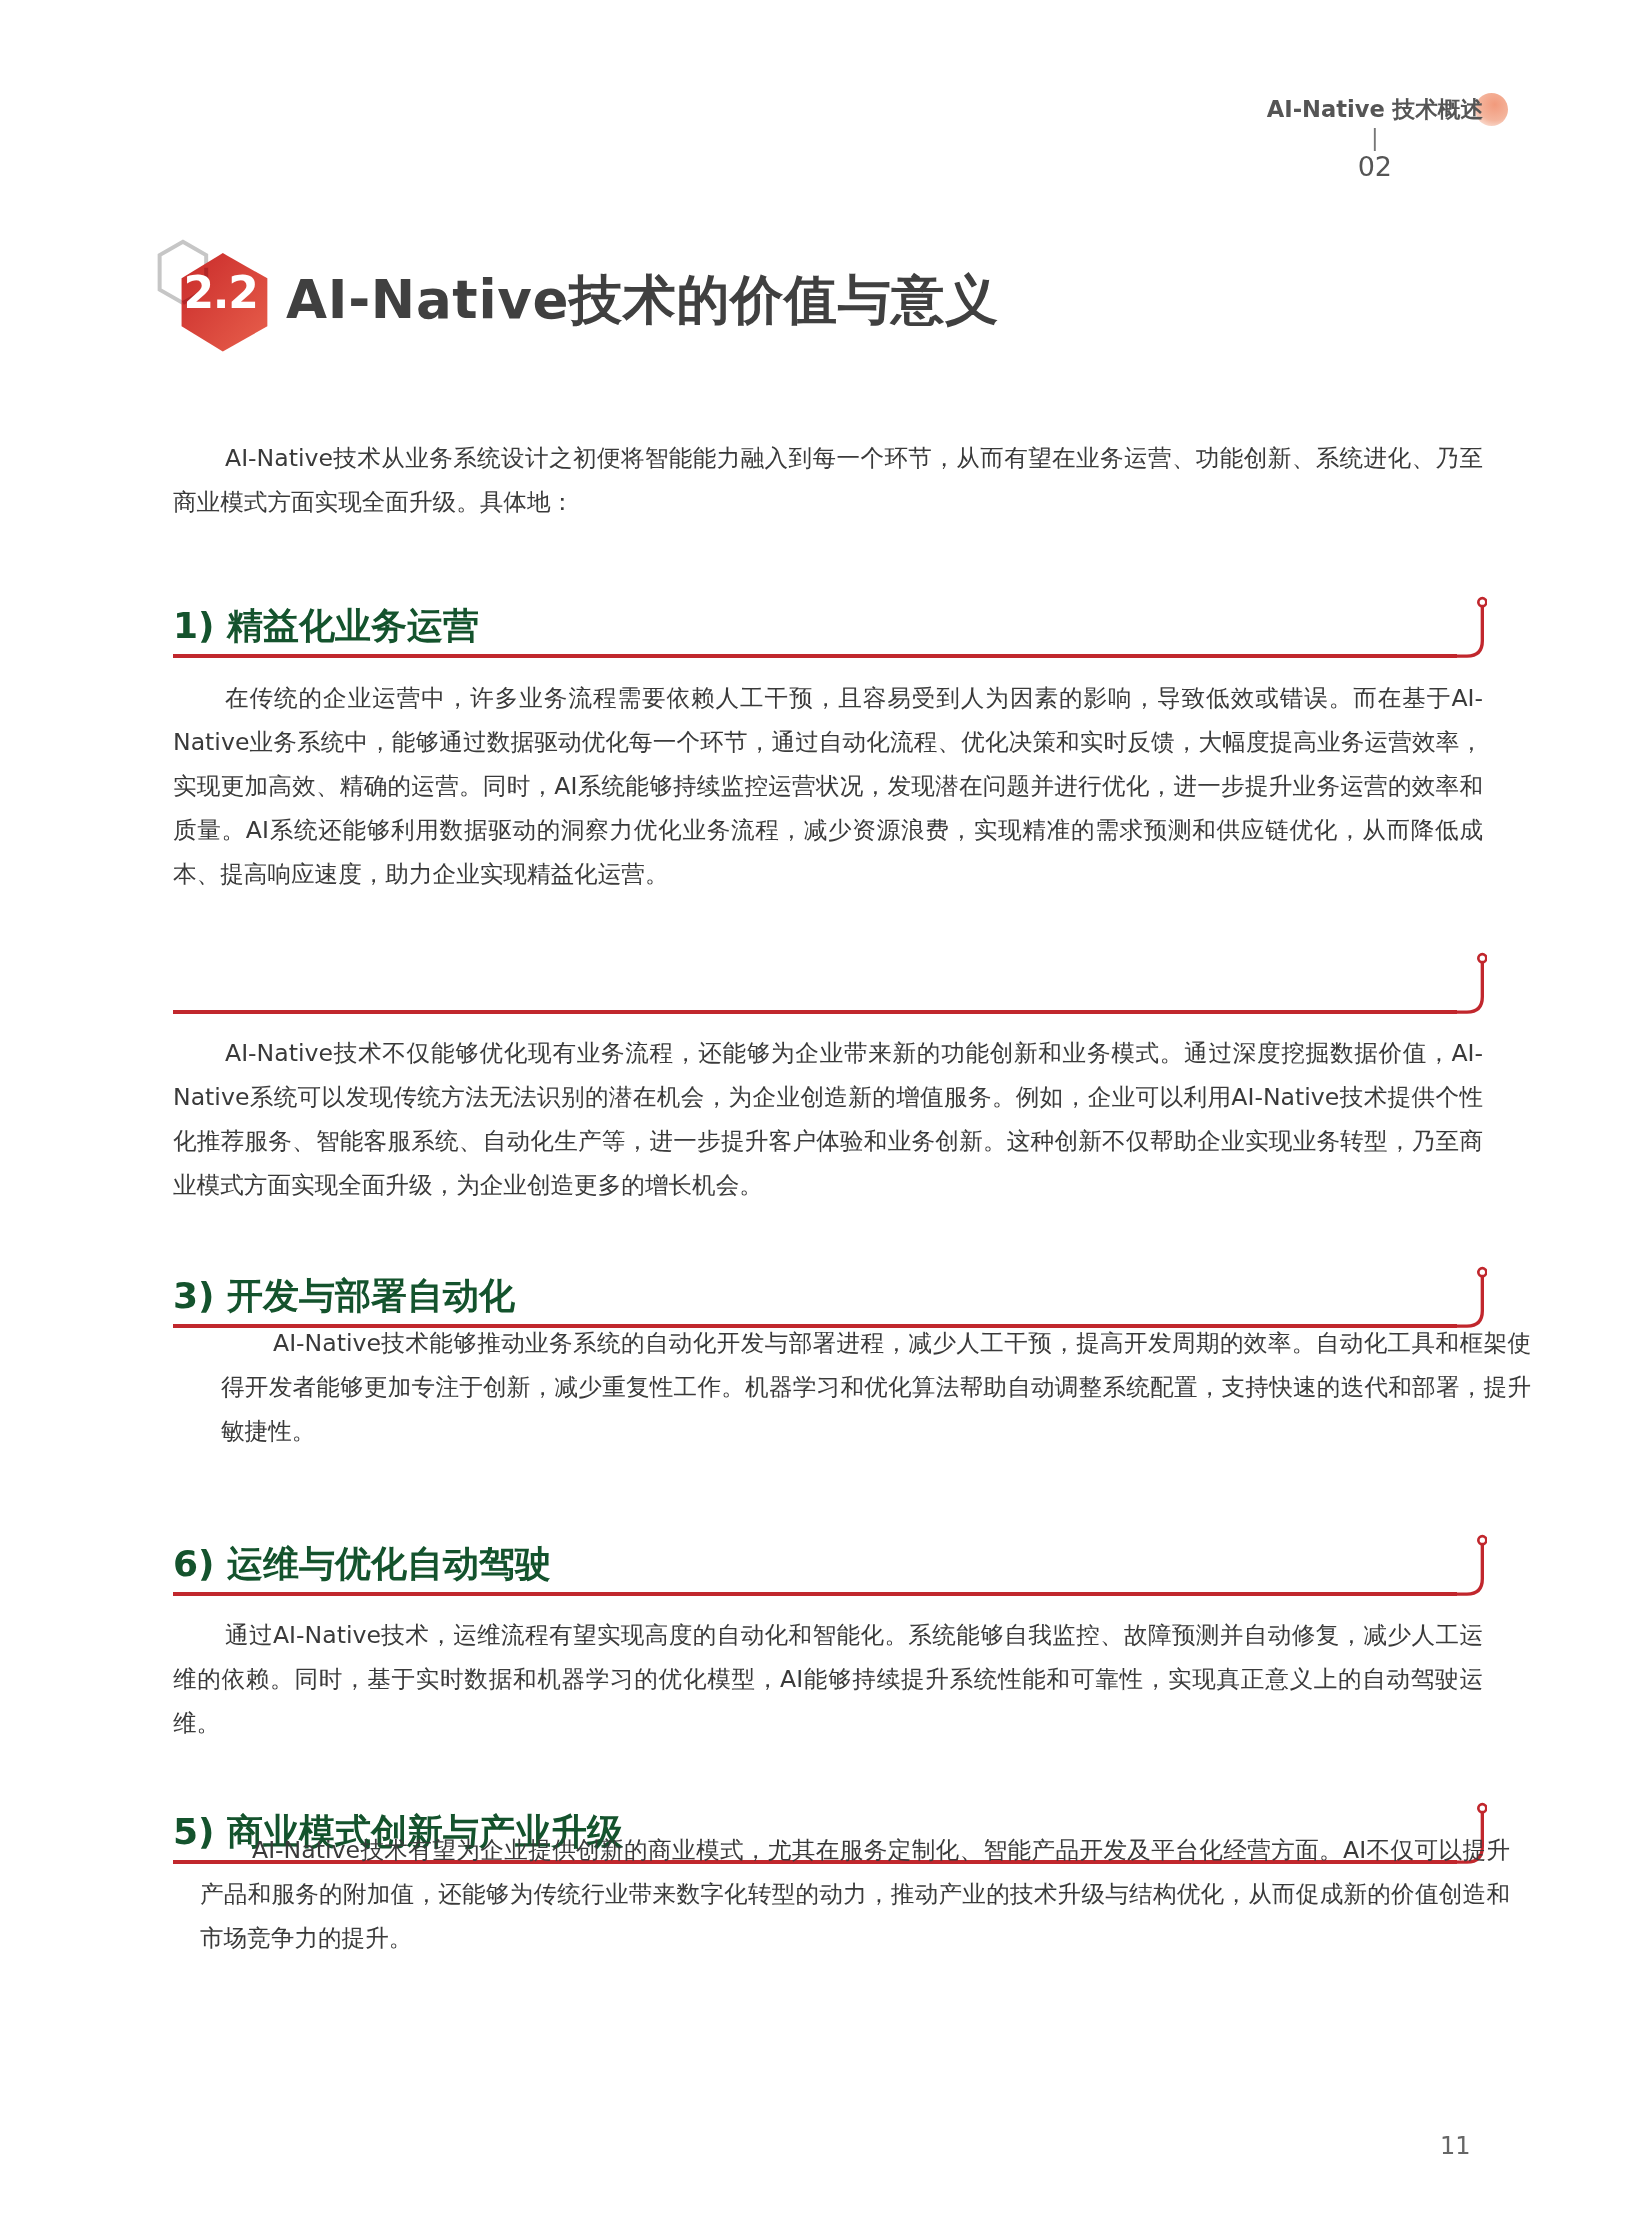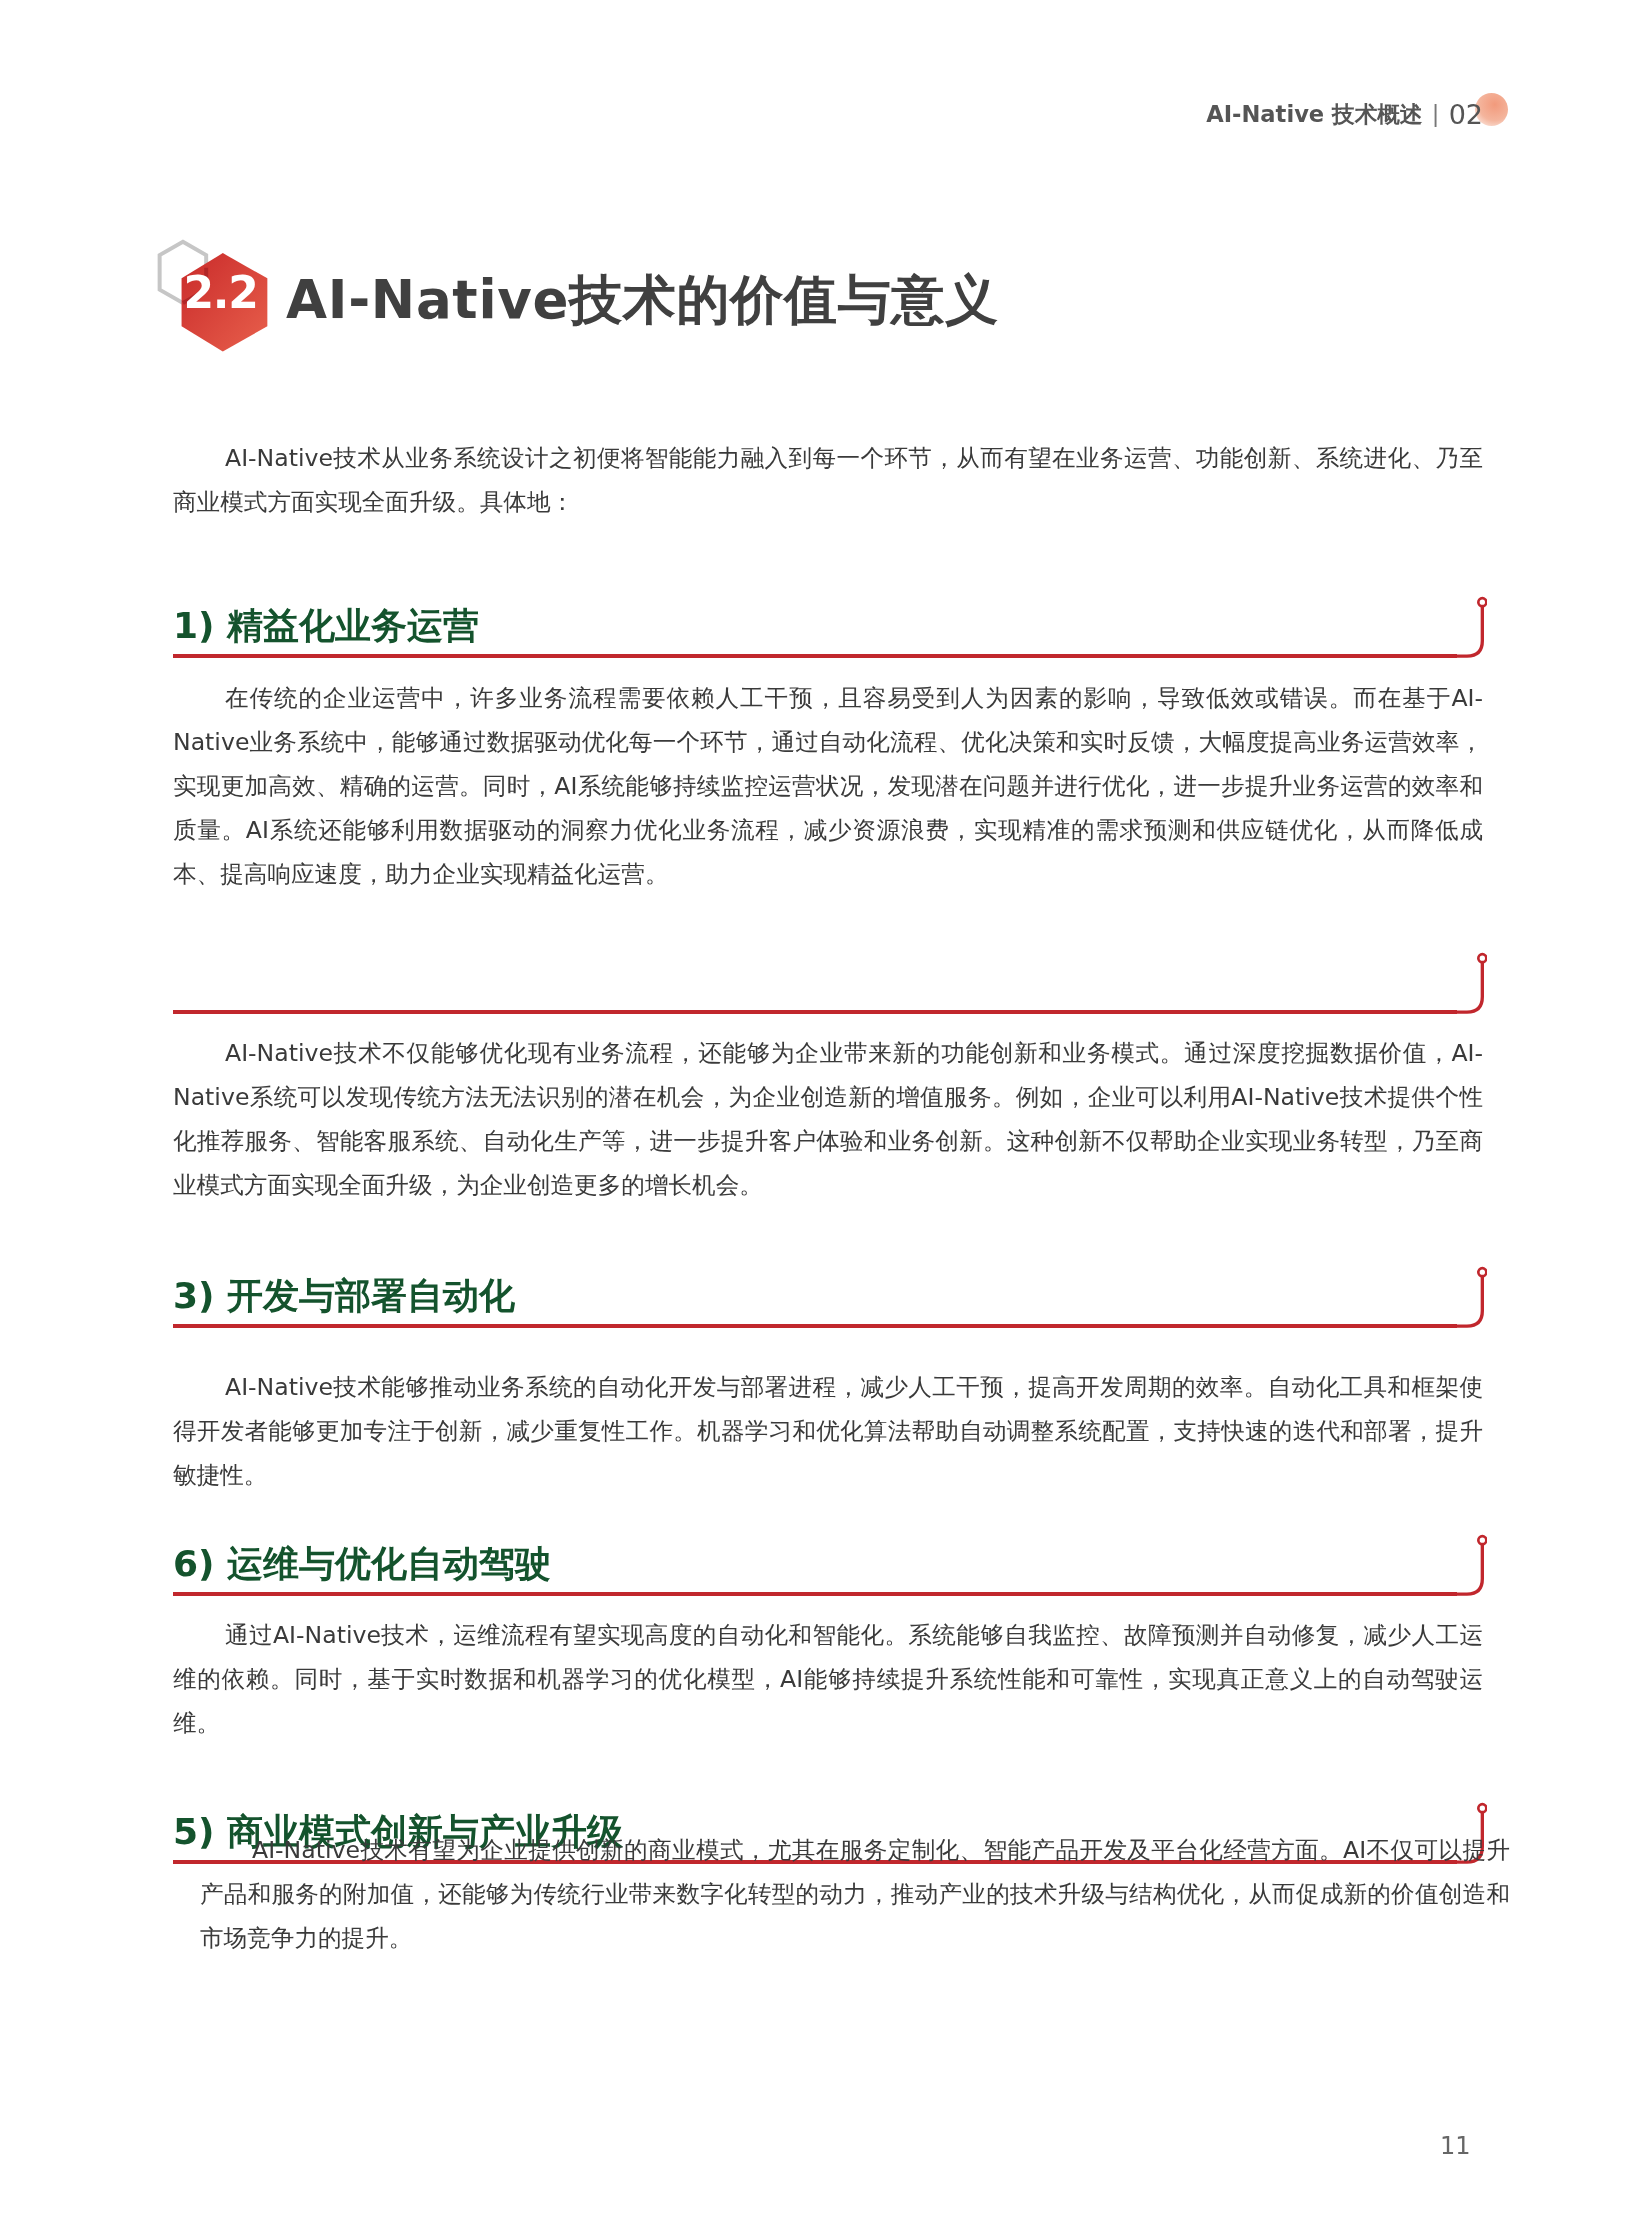--- a/index.html
+++ b/index.html
@@ -12,21 +12,21 @@
     position: absolute; right: 166px; top: 94px; height: 40px;
     display: flex; align-items: center;
     font-size: 22.6px; color: #555555; font-weight: bold;
   }
   .running-header .sep { margin: 0 9.3px; color: #777; font-weight: normal; }
   .running-header .chap-num { position: relative; font-weight: normal; font-size: 27px; color: #555; }
   .chap-dot {
     position: absolute; right: 141px; top: 93px; width: 33px; height: 33px; border-radius: 50%;
     background: radial-gradient(circle at 60% 35%, #f29a7c 0%, #f4b59d 55%, rgba(250,220,205,0.2) 100%);
   }
-  .running-header { z-index: 2; }
+  .running-header { z-index: 2; flex-direction: column; }
 
   .section-badge { position: absolute; left: 143px; top: 233px; width: 133px; height: 120px; }
   .section-title {
     position: absolute; left: 286px; top: 265px;
     font-size: 53px; font-weight: bold; color: #404040; letter-spacing: 0.7px;
   }
   .section-badge-num {
     position: absolute; left: 174px; top: 267px; width: 93px; text-align: center;
     font-size: 44px; font-weight: bold; color: #ffffff; letter-spacing: -1.3px;
   }
@@ -100,21 +100,21 @@
 <div class="para" style="top:1031px;">AI-Native技术不仅能够优化现有业务流程，还能够为企业带来新的功能创新和业务模式。通过深度挖掘数据价值，AI-Native系统可以发现传统方法无法识别的潜在机会，为企业创造新的增值服务。例如，企业可以利用AI-Native技术提供个性化推荐服务、智能客服系统、自动化生产等，进一步提升客户体验和业务创新。这种创新不仅帮助企业实现业务转型，乃至商业模式方面实现全面升级，为企业创造更多的增长机会。</div>
 
 <div class="subhead" style="top:1272px;">
   <div class="subhead-label">3) 开发与部署自动化</div>
   <div class="subhead-rule"></div>
   <svg class="subhead-hook" viewBox="0 0 60 100">
     <circle cx="53" cy="12" r="6" fill="#fff" stroke="#c1272d" stroke-width="4"></circle>
     <path d="M53 18 L53 70 Q53 93 30 93 L0 93" fill="none" stroke="#c1272d" stroke-width="5"></path>
   </svg>
 </div>
-<div class="para" style="top:1365px;">AI-Native技术能够推动业务系统的自动化开发与部署进程，减少人工干预，提高开发周期的效率。自动化工具和框架使得开发者能够更加专注于创新，减少重复性工作。机器学习和优化算法帮助自动调整系统配置，支持快速的迭代和部署，提升敏捷性。</div>
+<div class="para" style="top:1321px;margin-left:48px;">AI-Native技术能够推动业务系统的自动化开发与部署进程，减少人工干预，提高开发周期的效率。自动化工具和框架使得开发者能够更加专注于创新，减少重复性工作。机器学习和优化算法帮助自动调整系统配置，支持快速的迭代和部署，提升敏捷性。</div>
 
 <div class="subhead" style="top:1540px;">
   <div class="subhead-label">6) 运维与优化自动驾驶</div>
   <div class="subhead-rule"></div>
   <svg class="subhead-hook" viewBox="0 0 60 100">
     <circle cx="53" cy="12" r="6" fill="#fff" stroke="#c1272d" stroke-width="4"></circle>
     <path d="M53 18 L53 70 Q53 93 30 93 L0 93" fill="none" stroke="#c1272d" stroke-width="5"></path>
   </svg>
 </div>
 <div class="para" style="top:1613px;">通过AI-Native技术，运维流程有望实现高度的自动化和智能化。系统能够自我监控、故障预测并自动修复，减少人工运维的依赖。同时，基于实时数据和机器学习的优化模型，AI能够持续提升系统性能和可靠性，实现真正意义上的自动驾驶运维。</div>

